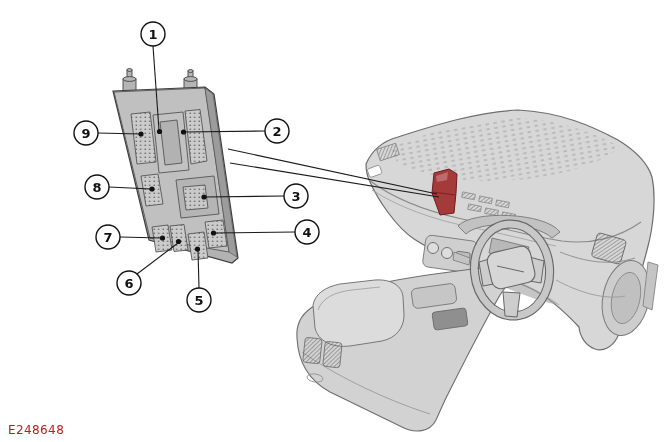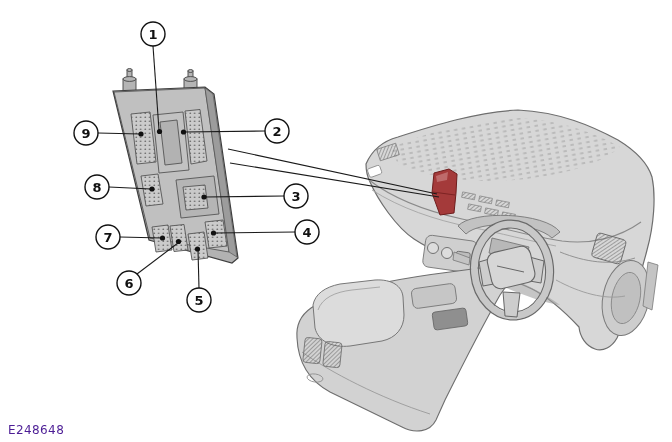--- a/index.html
+++ b/index.html
@@ -2,21 +2,21 @@
 <html><head>
 <meta charset="utf-8">
 <style>
   html,body{margin:0;padding:0;background:#ffffff;}
   .page{
     position:relative;width:672px;height:442px;background:#ffffff;overflow:hidden;
     font-family:"DejaVu Sans","Liberation Sans",sans-serif;
   }
   .page svg{position:absolute;left:0;top:0;}
   .figure-id{
-    position:absolute;left:8px;top:423px;font-size:12px;color:#4c1d95;
+    position:absolute;left:8px;top:423px;font-size:12px;color:#b91c1c;
     letter-spacing:0.4px;font-family:"DejaVu Sans","Liberation Sans",sans-serif;
   }
   .callout-num{
     font-family:"DejaVu Sans","Liberation Sans",sans-serif;
     font-size:13px;font-weight:bold;fill:#111;
   }
 </style>
 </head>
 <body>
 

